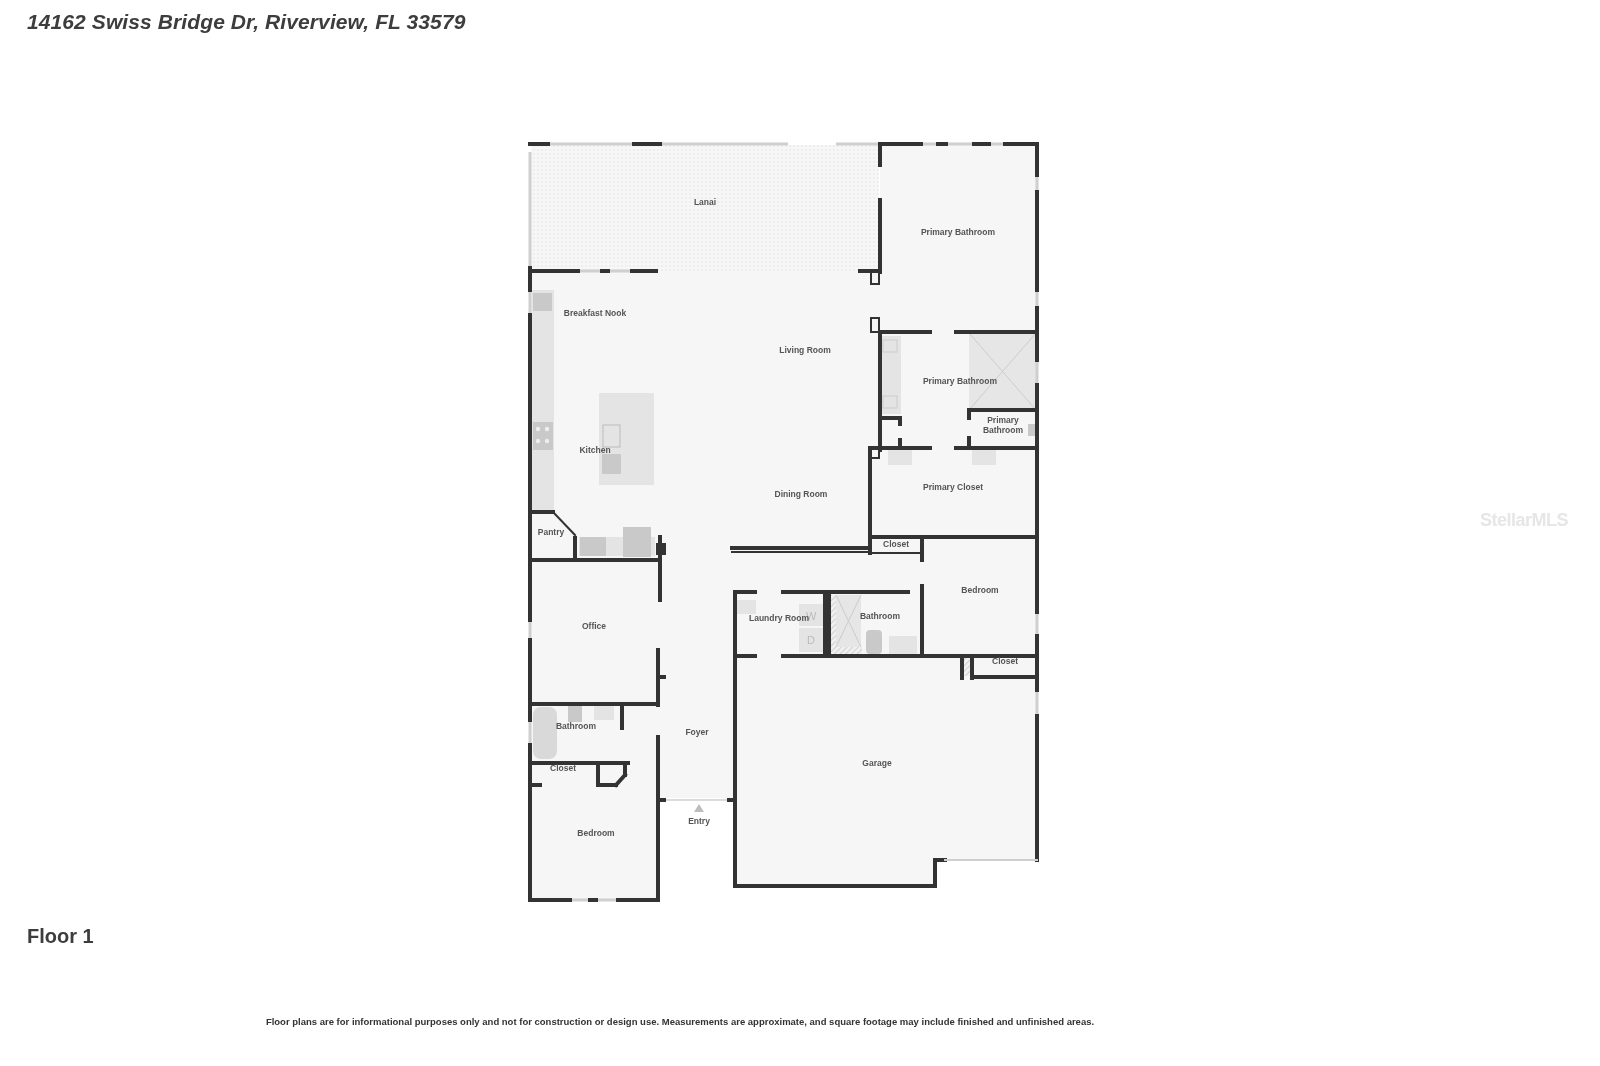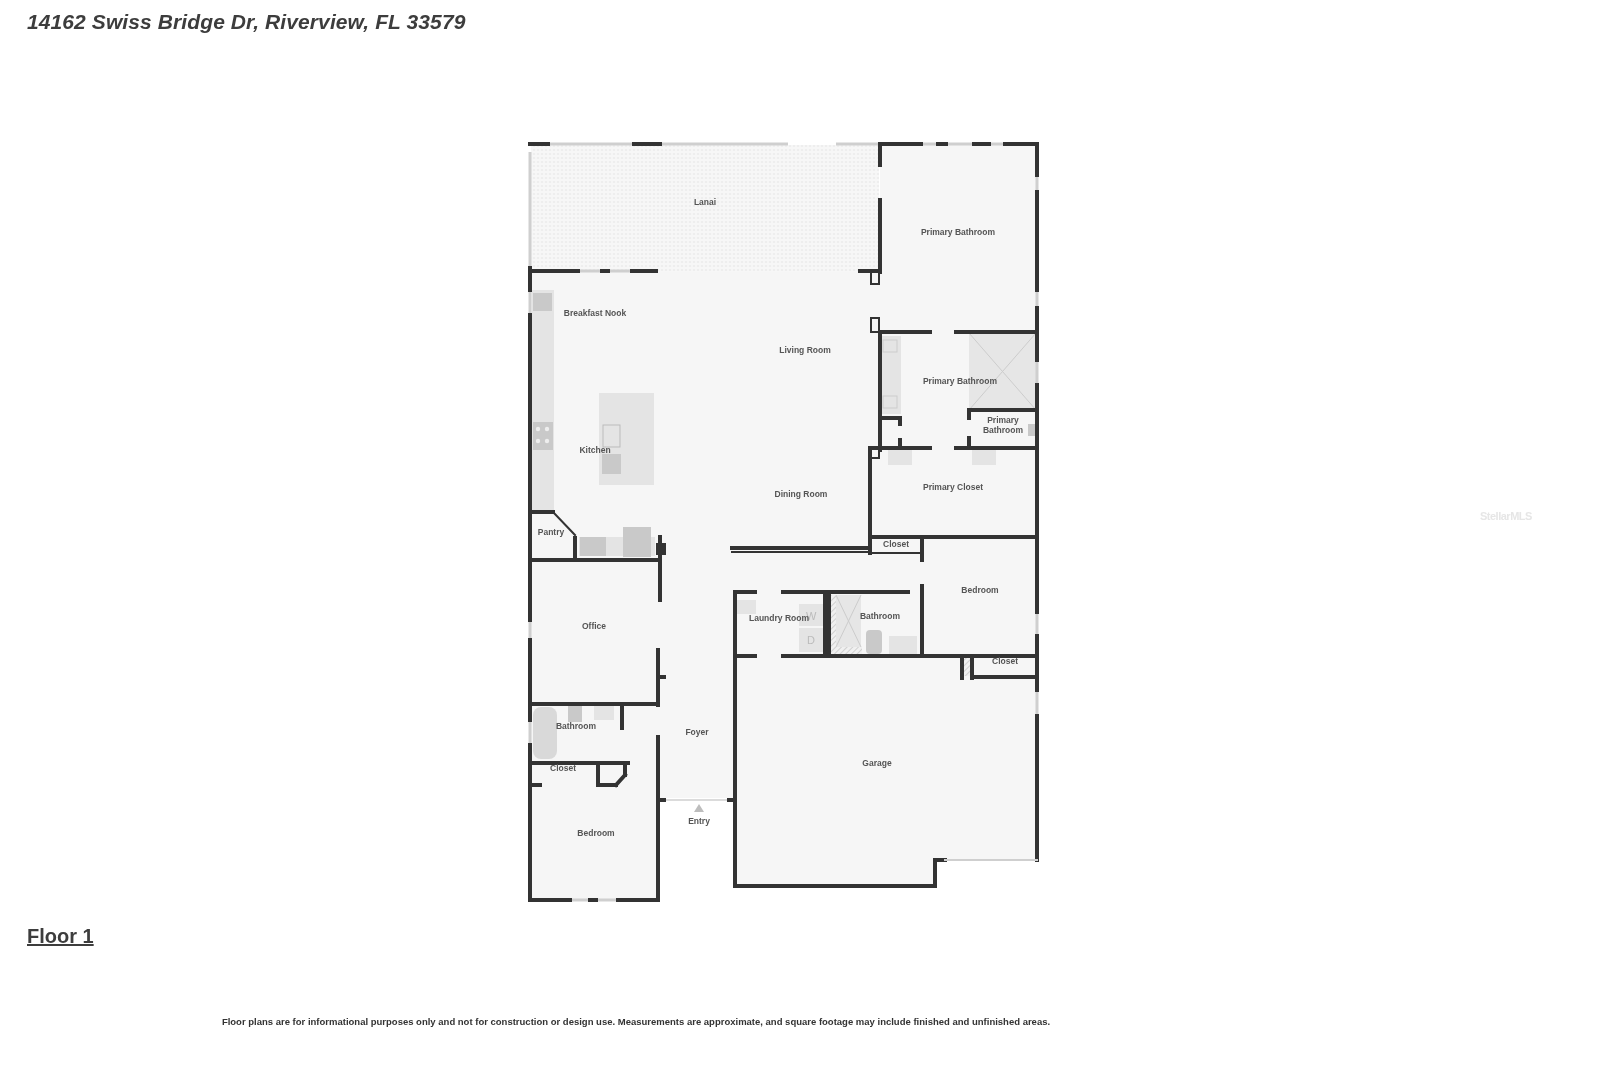--- a/index.html
+++ b/index.html
@@ -1,21 +1,21 @@
 <!DOCTYPE html>
 <html><head>
 <meta charset="utf-8">
 <style>
   html, body { margin:0; padding:0; background:#ffffff; }
   body { width:1600px; height:1066px; position:relative; overflow:hidden;
          font-family:"Liberation Sans", "DejaVu Sans", sans-serif; color:#3a3a3a; }
   .title { position:absolute; left:27px; top:10px; font-size:21px; font-weight:bold; color:#3d3d3d; letter-spacing:0.1px;font-style:italic; }
-  .floor-label { position:absolute; left:27px; top:925px; font-size:20px; font-weight:bold; color:#3d3d3d;text-decoration:underline; }
-  .disclaimer { position:absolute; left:0; width:1272px; top:1016px; text-align:center; font-size:9.5px; font-weight:bold; color:#333; }
-  .watermark { position:absolute; left:1480px; top:510px; font-size:11px; color:#e6e6e6; font-weight:bold; letter-spacing:-0.5px;text-align:right; }
+  .floor-label { position:absolute; left:27px; top:925px; font-size:20px; font-weight:bold; color:#3d3d3d; }
+  .disclaimer { position:absolute; left:0; width:1272px; top:1016px; text-align:center; font-size:9.5px; font-weight:bold; color:#333;padding-left:44px; }
+  .watermark { position:absolute; left:1480px; top:510px; font-size:18px; color:#e6e6e6; font-weight:bold; letter-spacing:-0.5px;text-align:right; }
   svg.plan { position:absolute; left:0; top:0; }
   .room-label { font-family:"Liberation Sans", "DejaVu Sans", sans-serif; font-size:8.5px; font-weight:bold; fill:#555; }
 </style>
 </head>
 <body>
 
 <div class="title">14162 Swiss Bridge Dr, Riverview, FL 33579</div>
 
 <svg class="plan" width="1600" height="1066" viewBox="0 0 1600 1066">
   <defs>

